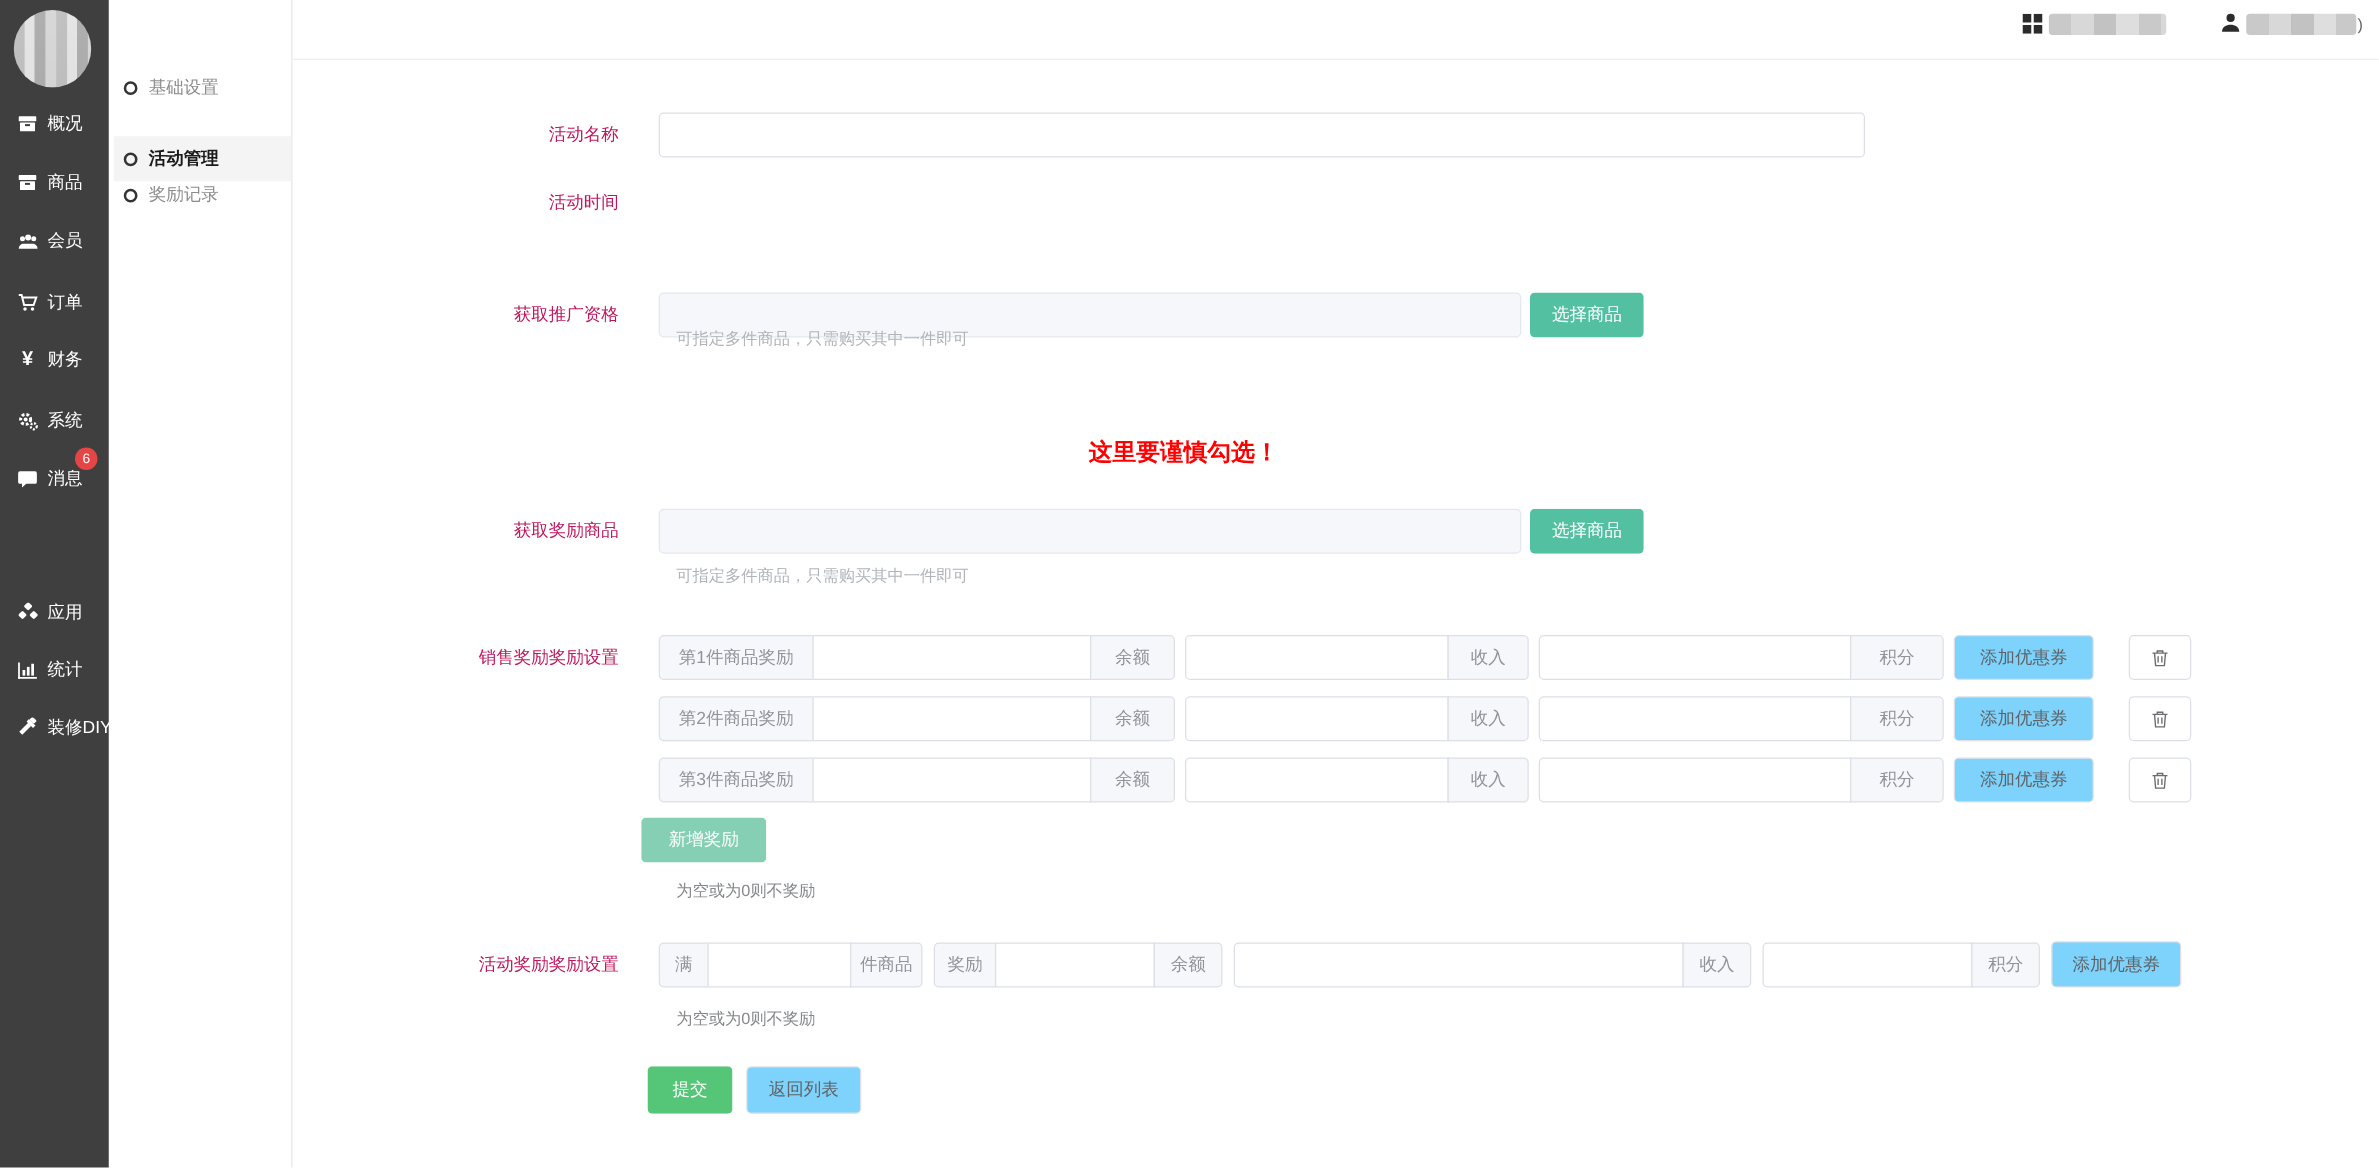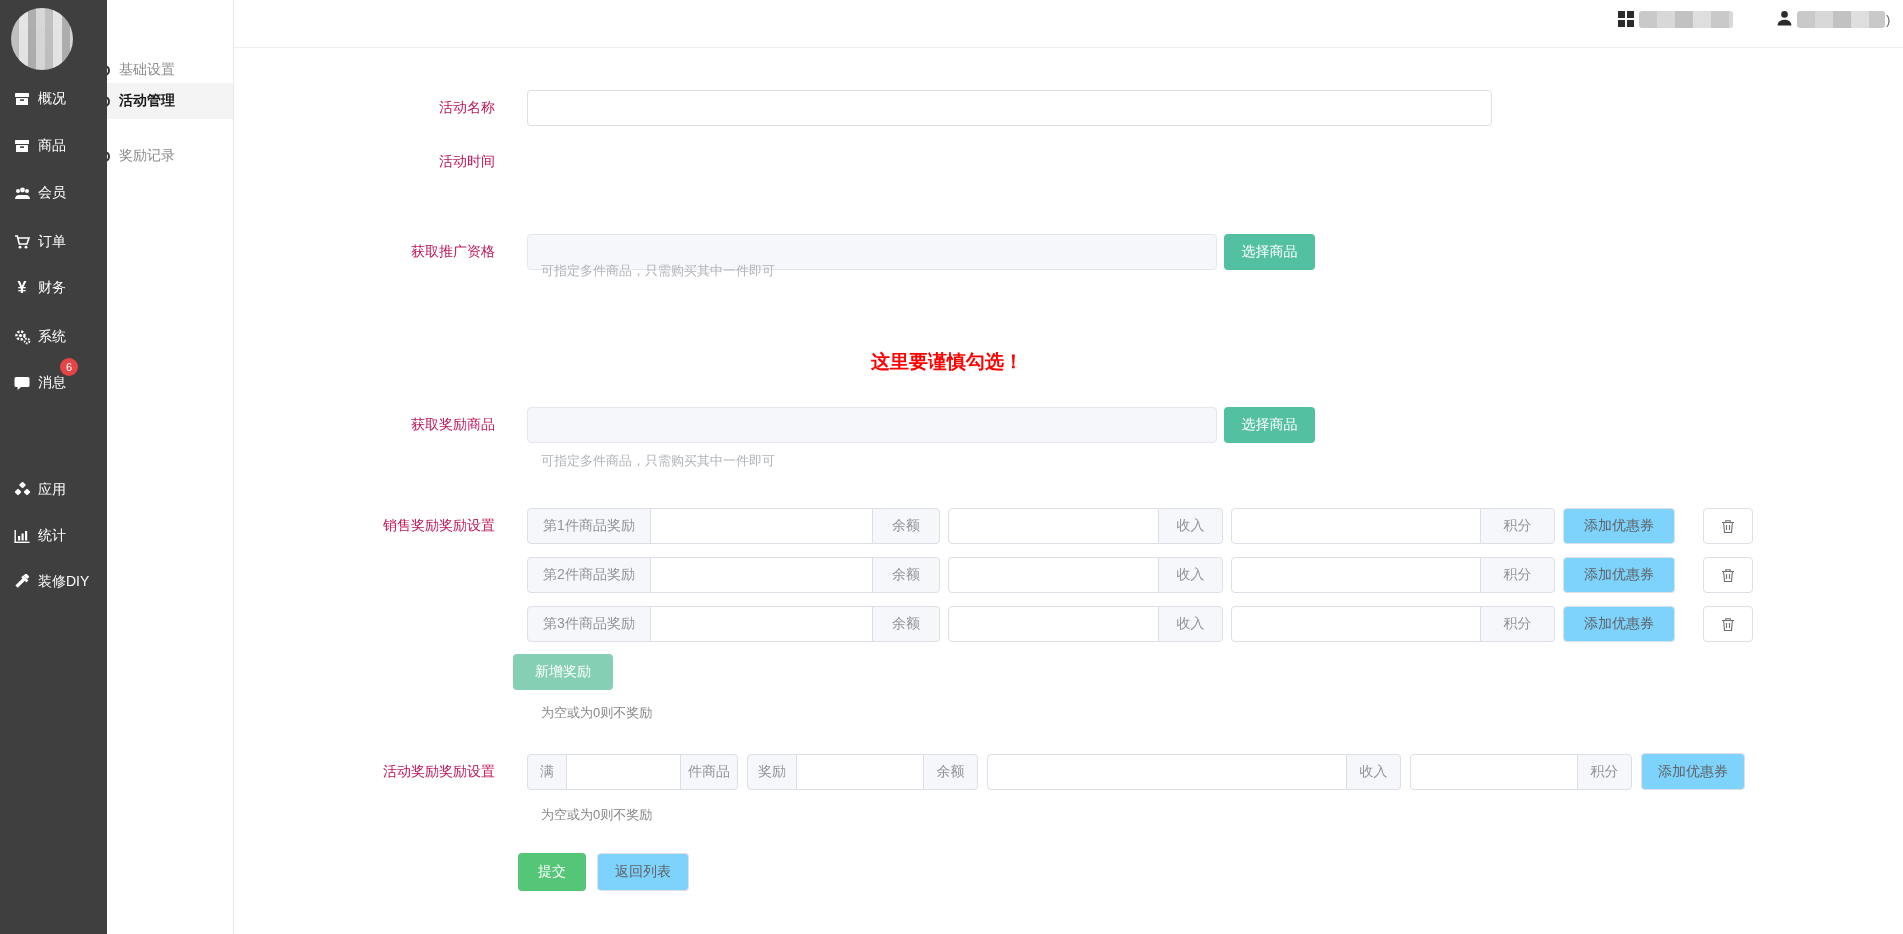--- a/index.html
+++ b/index.html
@@ -1,21 +1,21 @@
 <!DOCTYPE html>
 <html><head>
 <meta charset="utf-8">
 <style>
   * { margin:0; padding:0; box-sizing:border-box; }
   html,body { width:1903px; height:934px; background:#fff; overflow:hidden;
     font-family:"Liberation Sans","DejaVu Sans",sans-serif; font-size:14px; color:#333; }
   .abs { position:absolute; }
 
   
-  .sidebar { position:absolute; left:0; top:0; width:107px; height:934px; background:#3f3f3f; z-index:5; }
+  .sidebar { position:absolute; left:0; top:0; width:87px; height:934px; background:#3f3f3f; z-index:5; }
   .avatar { position:absolute; left:11px; top:8px; width:62px; height:62px; border-radius:50%;
     background:
       linear-gradient(90deg, rgba(190,190,190,.9) 0 25%, rgba(230,230,230,.9) 25% 50%, rgba(170,170,170,.9) 50% 75%, rgba(215,215,215,.9) 75%),
       linear-gradient(#ddd,#bbb);
     background-size:34px 17px, 100% 100%; }
   .nav-item { position:absolute; left:0; width:91px; height:48px; display:flex; align-items:center;
     padding-left:13px; color:#fff; font-size:14px; cursor:pointer; }
   .nav-item .nicon { width:18px; height:16px; margin-right:7px; display:flex; align-items:center; justify-content:center; flex:none; }
   .badge { position:absolute; left:60px; top:358px; width:18px; height:18px; border-radius:50%;
     background:#e64545; color:#fff; font-size:11px; display:flex; align-items:center; justify-content:center; z-index:6; }
@@ -87,21 +87,21 @@
       <path d="M1.5 15c0-3.6 3-5.4 6.5-5.4s6.5 1.8 6.5 5.4z" fill="#2b2b2b"></path>
   </svg>
   <div class="pill" style="left:1797px;top:11px;width:88px"></div>
   <span class="hdr-suffix" style="left:1886px;top:12px">)</span>
 
   <div class="submenu">
     <div class="sub-item" style="top:52px">
       <span class="ring"></span>
       <span>基础设置</span>
     </div>
-    <div class="sub-item active" style="top:83px">
+    <div class="sub-item active" style="top:109px">
       <span class="ring"></span>
       <span>活动管理</span>
     </div>
     <div class="sub-item" style="top:138px">
       <span class="ring"></span>
       <span>奖励记录</span>
     </div>
   </div>
 
   <div class="sidebar">

